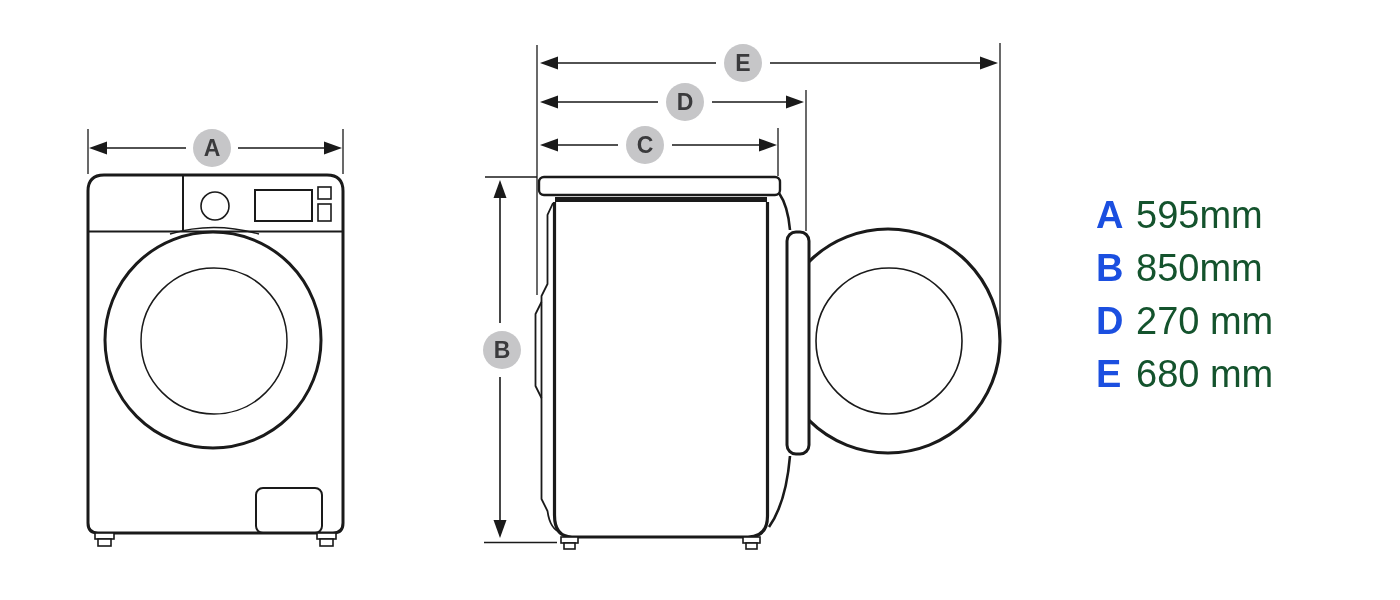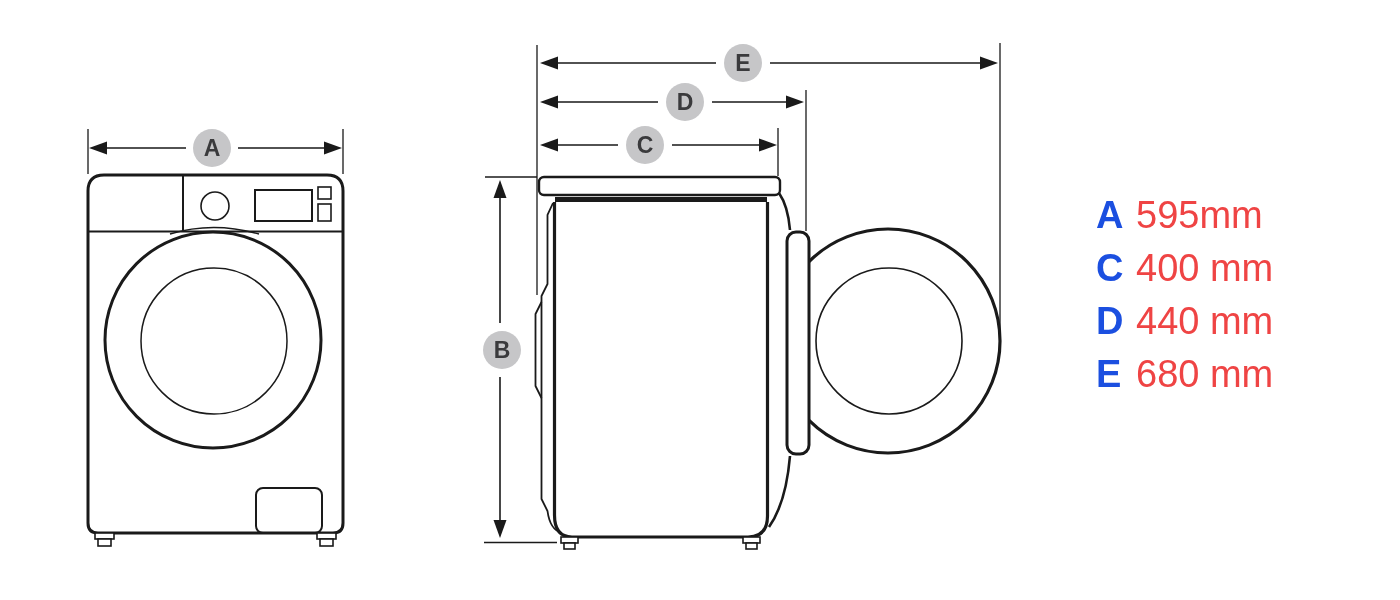--- a/index.html
+++ b/index.html
@@ -11,21 +11,21 @@
   svg text{font-family:"Liberation Sans","DejaVu Sans",sans-serif;}
   .dim-letter{font-size:23px;font-weight:700;fill:#3a3a3c;}
   .legend{
     position:absolute;left:1096px;top:189px;
     font-size:38px;line-height:53px;color:#141414;letter-spacing:0;
   }
   .legend-row{white-space:nowrap;}
   .legend-letter{
     display:inline-block;width:40px;font-weight:700;color:#1b4fe0;
   }
-  .legend-value{font-weight:400;color:#ef4444;}
+  .legend-value{font-weight:400;color:#14532d;}
 </style>
 </head>
 <body>
 
 <div class="stage">
 <svg width="1400" height="600" viewBox="0 0 1400 600">
 
   <g stroke="#1a1a1a" fill="none">
 
     <path d="M 88,129 V 174 M 343,129 V 174" stroke-width="1.3"></path>
@@ -143,22 +143,22 @@
     </g>
   </g>
 </svg>
 
 
 <div class="legend">
   <div class="legend-row">
     <span class="legend-letter">A</span><span class="legend-value">595mm</span>
   </div>
   <div class="legend-row">
-    <span class="legend-letter">C</span><span class="legend-value">400 mm</span>
+    <span class="legend-letter">B</span><span class="legend-value">850mm</span>
   </div>
   <div class="legend-row">
-    <span class="legend-letter">D</span><span class="legend-value">440 mm</span>
+    <span class="legend-letter">D</span><span class="legend-value">270 mm</span>
   </div>
   <div class="legend-row">
     <span class="legend-letter">E</span><span class="legend-value">680 mm</span>
   </div>
 </div>
 </div>
 
 </body></html>

